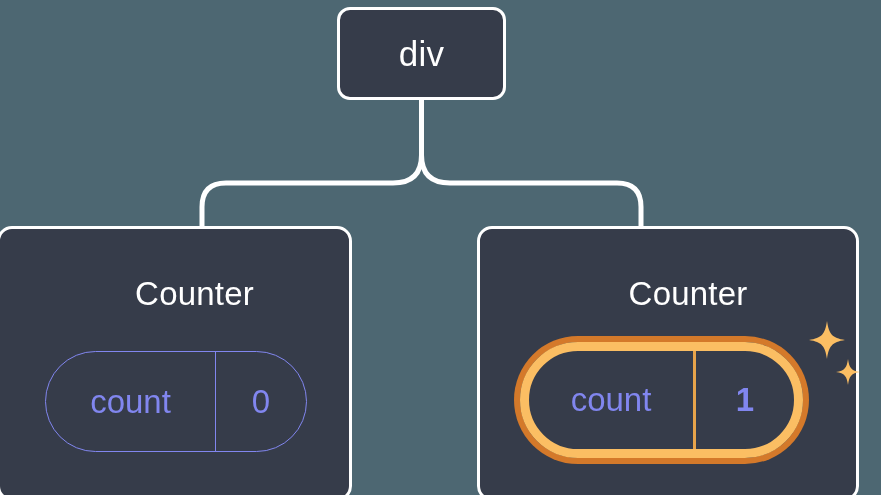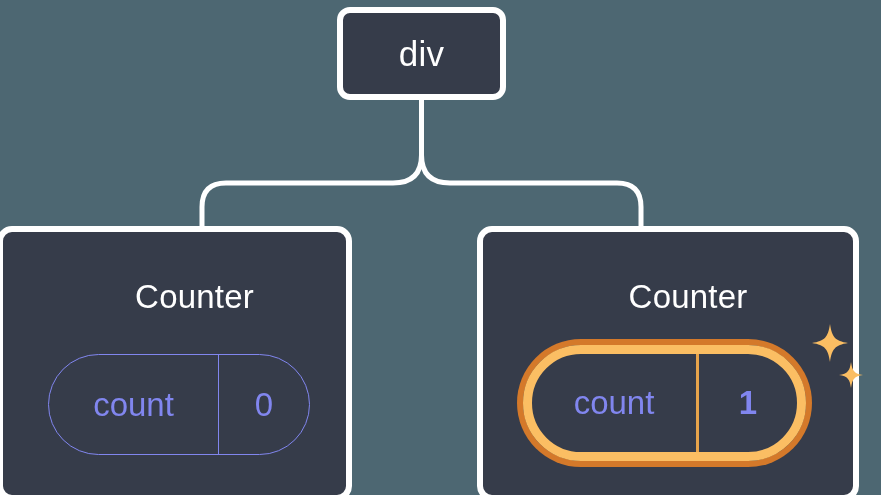--- a/index.html
+++ b/index.html
@@ -26,21 +26,21 @@
     top: 0;
     width: 881px;
     height: 495px;
     pointer-events: none;
   }
 
   
   .node {
     position: absolute;
     background: #363c4a;
-    border: 6px solid #ffffff;
+    border: 3px solid #ffffff;
     border-radius: 15px;
     box-sizing: border-box;
   }
 
   
   #node-div {
     left: 337px;
     top: 7px;
     width: 169px;
     height: 93px;

